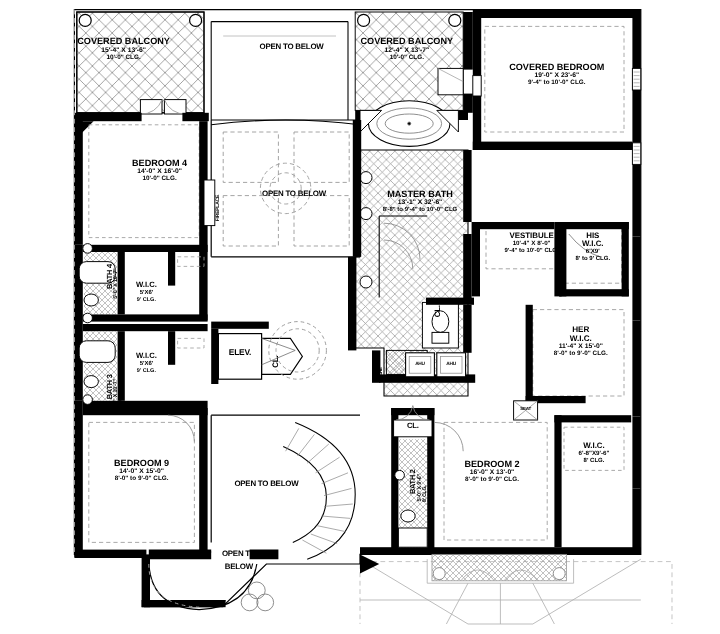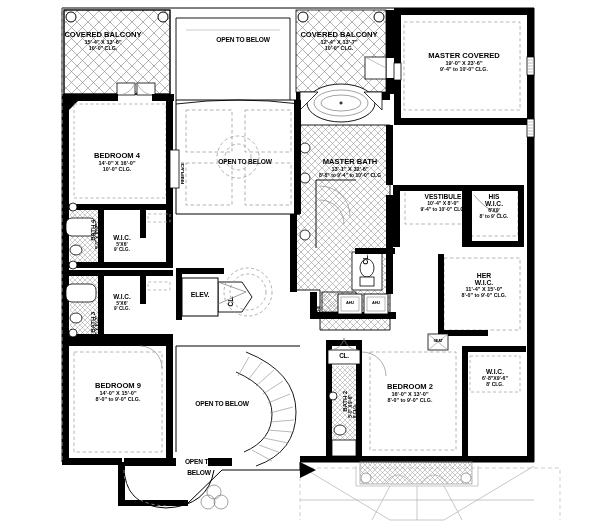--- a/index.html
+++ b/index.html
@@ -468,26 +468,26 @@
   <div class="clg">10'-0" CLG.</div>
 </div>
 
 <div class="lblbox" style="left:279px;top:30px;width:120px;">
   <div class="rn">COVERED BALCONY</div>
   <div class="dim">12'-4" X 13'-7"</div>
   <div class="clg">10'-0" CLG.</div>
 </div>
 
 <div class="lblbox" style="left:399px;top:51px;width:130px;">
-  <div class="rn">MASTER COVERED</div>
+  <div class="rn">COVERED BEDROOM</div>
   <div class="dim">19'-0" X 23'-6"</div>
   <div class="clg">9'-4" to 10'-0" CLG.</div>
 </div>
 
-<div class="lblbox" style="left:62px;top:131px;width:110px;margin-top:20px;">
+<div class="lblbox" style="left:78px;top:131px;width:110px;">
   <div class="rn">BEDROOM 4</div>
   <div class="dim">14'-0" X 16'-0"</div>
   <div class="clg">10'-0" CLG.</div>
 </div>
 
 <div class="lblbox" style="left:294px;top:157px;width:112px;">
   <div class="rn">MASTER BATH</div>
   <div class="dim">13'-1" X 32'-6"</div>
   <div class="clg" style="font-size:5px;">8'-8" to 9'-4" to 10'-0" CLG</div>
 </div>

